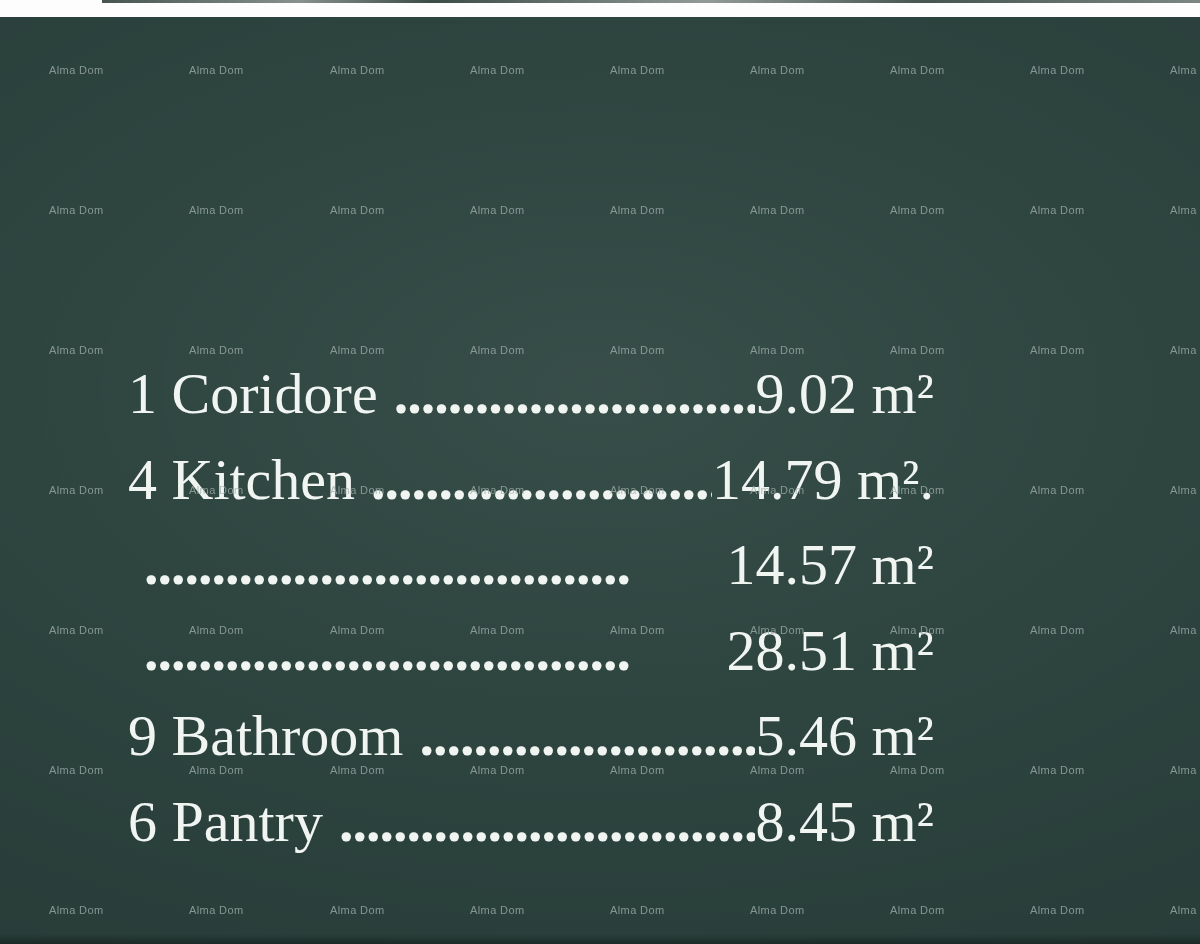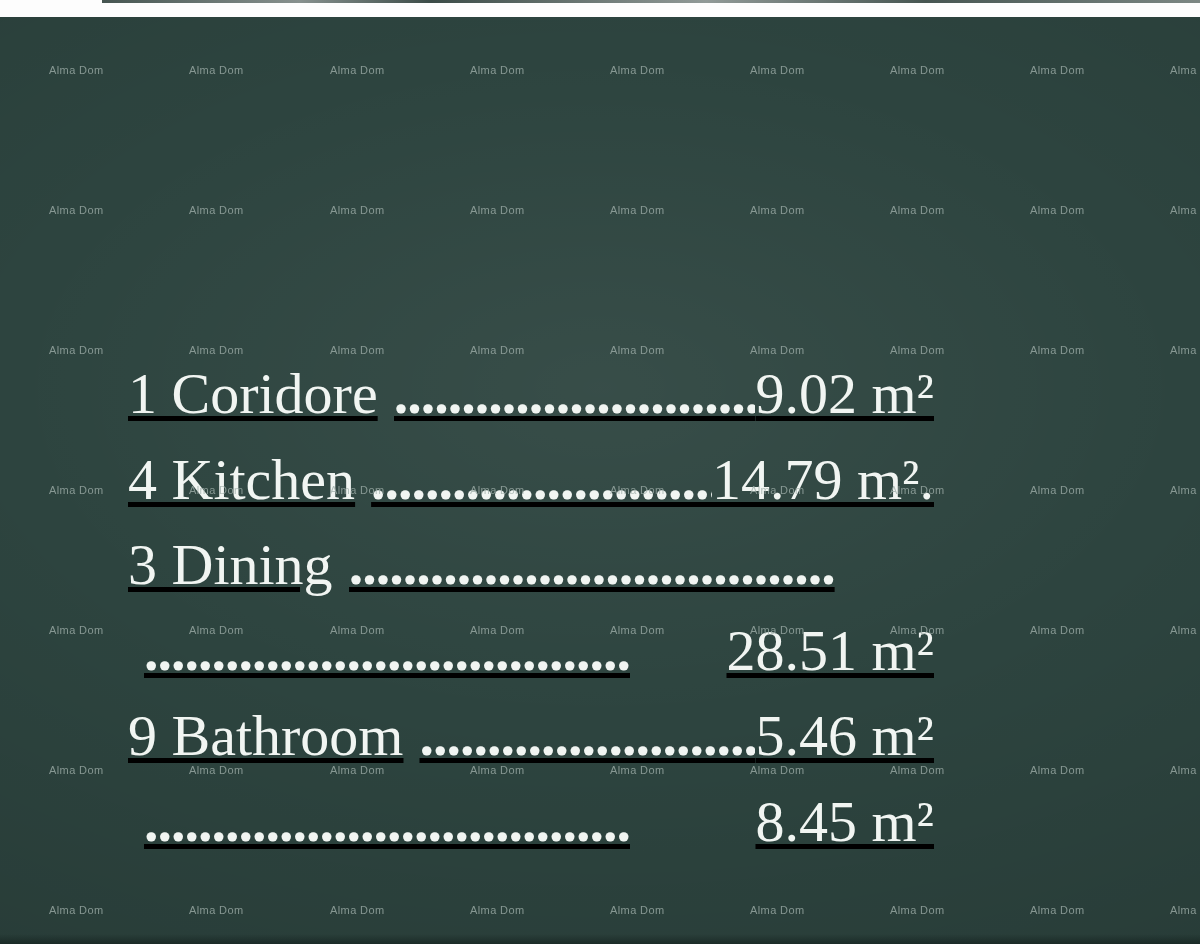--- a/index.html
+++ b/index.html
@@ -41,21 +41,21 @@
   .content{position:absolute;inset:0;z-index:2;}
   .title{
     position:absolute;top:165px;left:0;right:0;
     margin:0;
     text-align:center;
     font-size:112px;line-height:1;font-weight:normal;
     color:#f3f6f4;
     letter-spacing:1px;
   }
   .room-list{
-    position:absolute;top:334px;left:128px;width:806px;text-decoration:underline;
+    position:absolute;top:334px;left:128px;width:806px;
   }
   .room-row{
     display:flex;align-items:baseline;
     height:85.5px;
     font-size:58px;line-height:85.5px;
     color:#f1f5f2;
     white-space:nowrap;
   }
   .room-label{flex:0 0 auto;}
   .leader{
@@ -93,33 +93,34 @@
           <span class="room-label">1 Coridore</span>
           <span class="leader">....................................</span>
           <span class="room-area">9.02 m²</span>
         </div>
         <div class="room-row">
           <span class="room-label">4 Kitchen</span>
           <span class="leader">....................................</span>
           <span class="room-area">14.79 m².</span>
         </div>
         <div class="room-row">
-          <span class="room-label">3 Dining</span>
           <span class="leader">....................................</span>
+          <span class="room-area">14.57 m²</span>
         </div>
         <div class="room-row">
           <span class="leader">....................................</span>
           <span class="room-area">28.51 m²</span>
         </div>
         <div class="room-row">
           <span class="room-label">9 Bathroom</span>
           <span class="leader">....................................</span>
           <span class="room-area">5.46 m²</span>
         </div>
         <div class="room-row">
+          <span class="room-label">6 Pantry</span>
           <span class="leader">....................................</span>
           <span class="room-area">8.45 m²</span>
         </div>
       </div>
     </div>
 
     <div class="wm-layer" id="wm-layer">
         <span class="wm" style="left: 49px; top: 53px;">Alma Dom</span>
         <span class="wm" style="left: 189px; top: 53px;">Alma Dom</span>
         <span class="wm" style="left: 330px; top: 53px;">Alma Dom</span>

